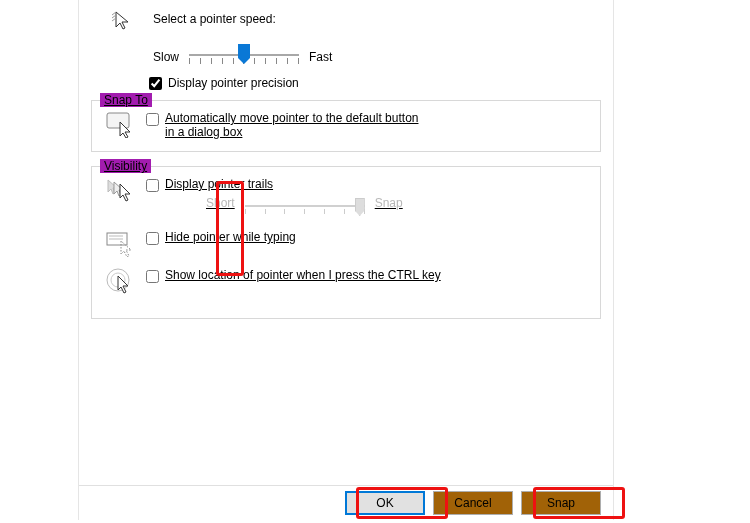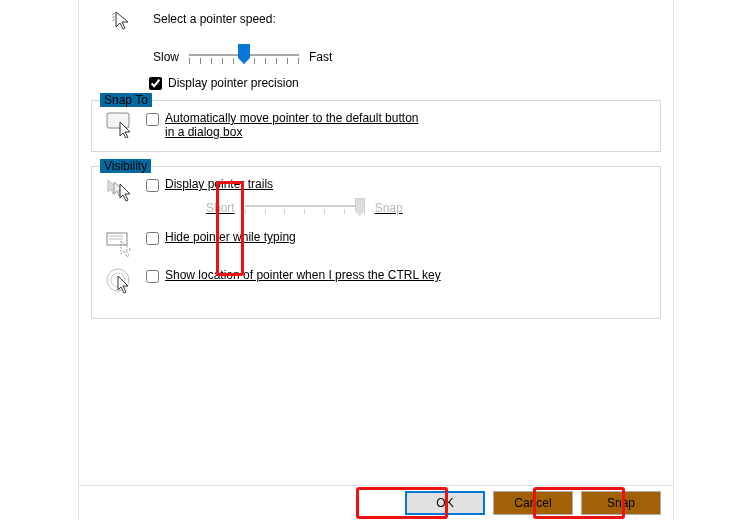--- a/index.html
+++ b/index.html
@@ -9,21 +9,21 @@
       background: #ffffff;
       width: 750px;
       height: 523px;
       position: relative;
       color: #000;
     }
     .dialog-panel {
       position: absolute;
       left: 78px;
       top: 0;
-      width: 596px;
+      width: 536px;
       height: 520px;
       background: #ffffff;
       border-left: 1px solid #e5e5e5;
       border-right: 1px solid #e5e5e5;
     }
     .inner {
       padding: 8px 12px;
     }
     .top-section {
       margin-bottom: 10px;
@@ -77,37 +77,37 @@
       width:13px; height:13px; margin-right:6px;
       accent-color:#000;
     }
     .fieldset {
       border:1px solid #d8d8d8;
       margin-bottom: 14px;
       padding: 10px 10px 12px 10px;
       position:relative;
     }
     .fieldset .legend {
-      position:absolute; top:-8px; left:8px; background:#0369a1; padding:0 4px; font-size:12px;
+      position:absolute; top:-8px; left:8px; background:#a21caf; padding:0 4px; font-size:12px;text-decoration:underline;
     }
     .fs-row {
       display:flex; align-items:flex-start;
       margin-left: 4px;
       text-decoration: underline;
     }
     .fs-icon {
       width:30px; height:28px; margin-right:10px;
       display:flex; align-items:center; justify-content:center;
       flex-shrink:0;
     }
     .fs-content { display:flex; align-items:flex-start; }
     .fs-check { margin-top:2px; margin-right:6px; }
     .visibility-group .fs-row { margin-bottom: 10px; }
     .trails-slider-row {
-      display:flex; align-items:center;
+      display:flex; align-items:flex-start;
       margin-left: 60px;
       margin-top: 4px;
     }
     .trails-slider {
       position:relative; width:120px; height:24px; margin:0 10px;
     }
     .trails-line {
       position:absolute; top:9px; left:0; right:0; height:2px; background:#d0d0d0;
     }
     .trails-ticks {

